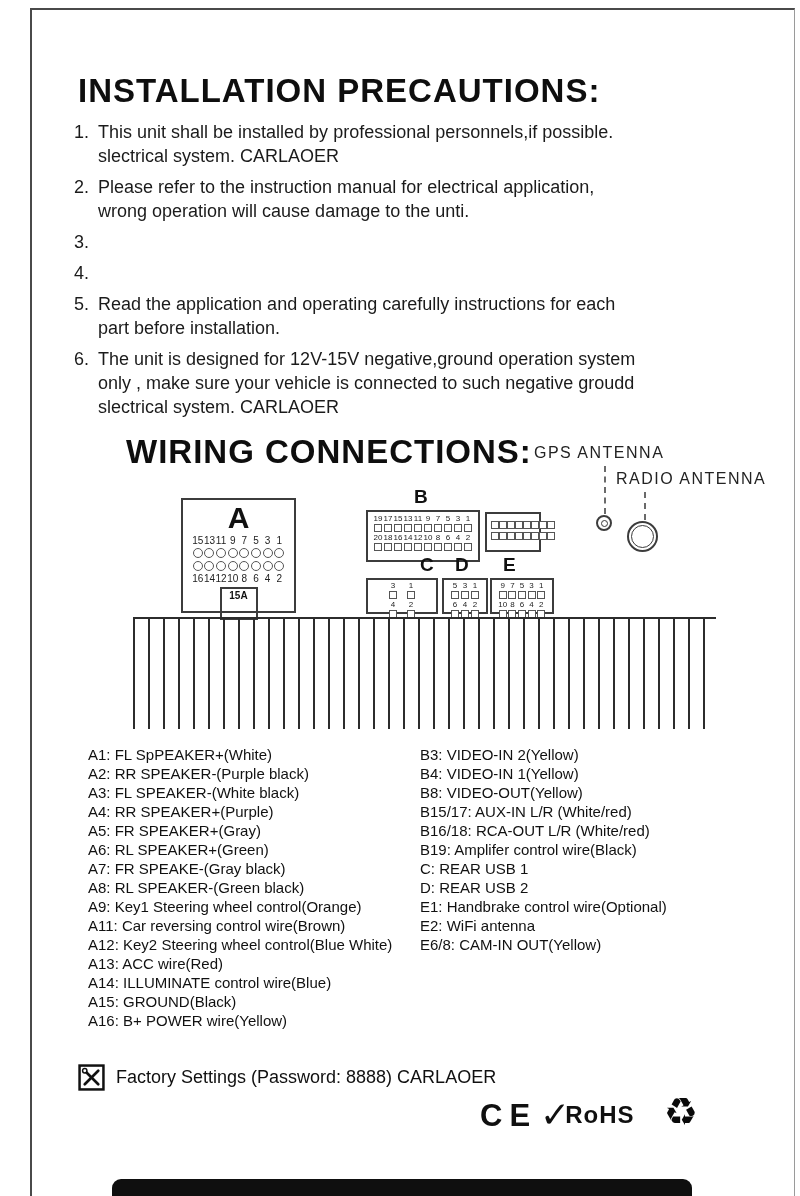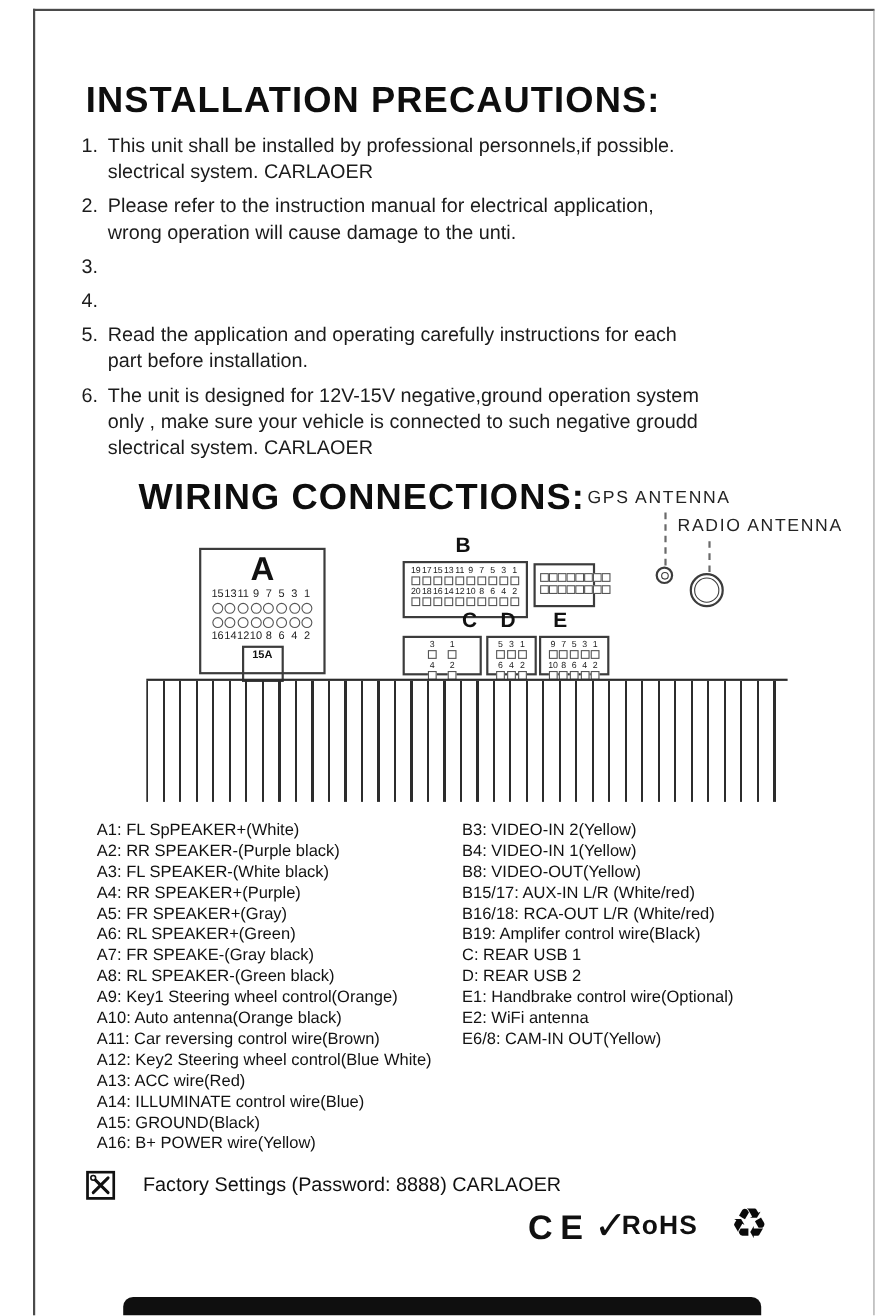--- a/index.html
+++ b/index.html
@@ -75,21 +75,21 @@
           border-top:2px solid #2c2c2c;
           background:repeating-linear-gradient(90deg, #2c2c2c 0 2px, transparent 2px 15px); }
 
   
   .wires { position:absolute; top:745px; font-size:15px; line-height:19px; color:#111; }
   #wires-left { left:88px; }
   #wires-right { left:420px; }
   .wire-line { white-space:nowrap; }
 
   
-  .factory-row { position:absolute; left:78px; top:1064px; display:flex; align-items:center; gap:25px; }
+  .factory-row { position:absolute; left:78px; top:1064px; display:flex; align-items:center; gap:11px; }
   .factory-icon svg { display:block; }
   .factory-text { font-size:18px; color:#101010; }
 
   .ce { position:absolute; left:480px; top:1098px; font-size:31px; font-weight:bold; letter-spacing:7px; color:#101010; }
   .rohs { position:absolute; left:540px; top:1094px; display:flex; align-items:center; color:#101010; }
   .rohs-check { font-family:"DejaVu Sans", sans-serif; font-size:36px; font-weight:bold; margin-right:-5px; }
   .rohs-text { font-size:24px; font-weight:bold; letter-spacing:1px;text-align:center; }
   .recycle { position:absolute; left:664px; top:1090px; font-family:"DejaVu Sans", sans-serif; font-size:38px; color:#0a0a0a; }
 
   .bottom-bar { position:absolute; left:112px; top:1179px; width:580px; height:17px; background:#0f0f0f;
@@ -380,21 +380,20 @@
 
 <div class="wire-line">A1: FL SpPEAKER+(White)</div>
     <div class="wire-line">A2: RR SPEAKER-(Purple black)</div>
     <div class="wire-line">A3: FL SPEAKER-(White black)</div>
     <div class="wire-line">A4: RR SPEAKER+(Purple)</div>
     <div class="wire-line">A5: FR SPEAKER+(Gray)</div>
     <div class="wire-line">A6: RL SPEAKER+(Green)</div>
     <div class="wire-line">A7: FR SPEAKE-(Gray black)</div>
     <div class="wire-line">A8: RL SPEAKER-(Green black)</div>
     <div class="wire-line">A9: Key1 Steering wheel control(Orange)</div>
-    <div class="wire-line">A10:  Auto antenna(Orange black)</div>
     <div class="wire-line">A11: Car reversing  control wire(Brown)</div>
     <div class="wire-line">A12: Key2 Steering wheel control(Blue White)</div>
     <div class="wire-line">A13: ACC wire(Red)</div>
     <div class="wire-line">A14: ILLUMINATE control wire(Blue)</div>
     <div class="wire-line">A15: GROUND(Black)</div>
     <div class="wire-line">A16: B+ POWER wire(Yellow)</div>
   </div>
 <div class="wires" id="wires-right">
 
 <div class="wire-line">B3: VIDEO-IN 2(Yellow)</div>

